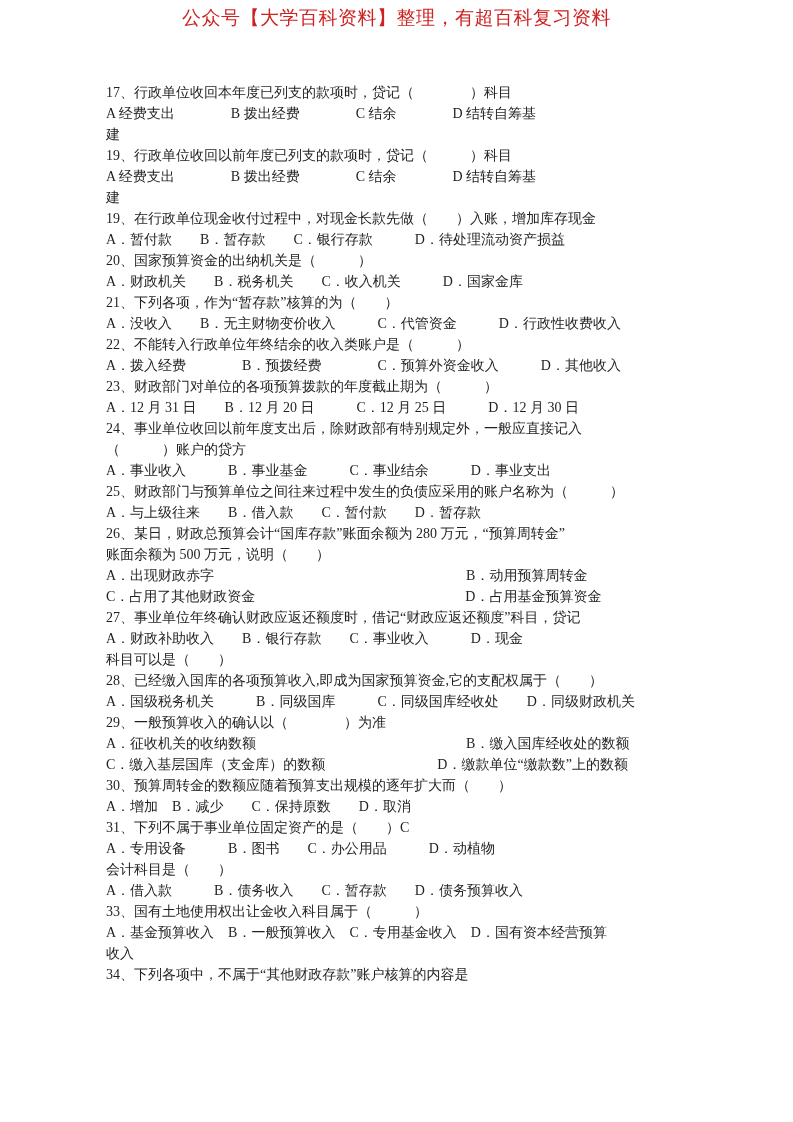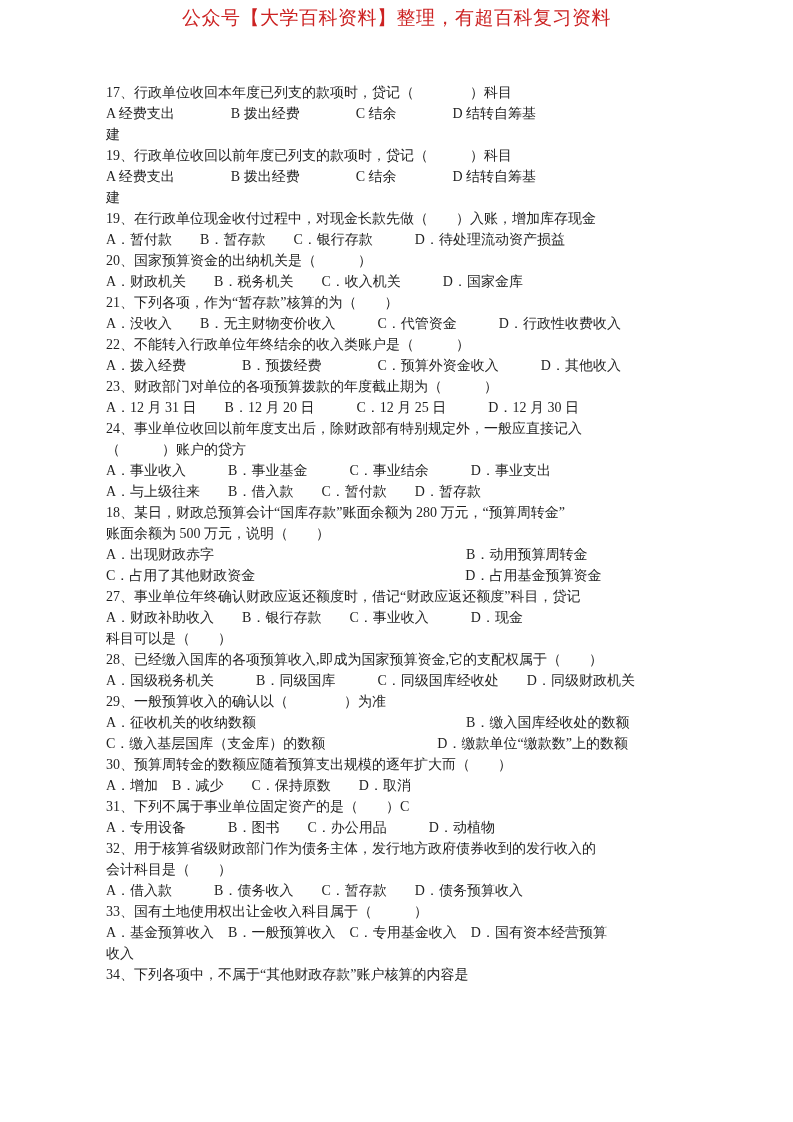--- a/index.html
+++ b/index.html
@@ -60,38 +60,38 @@
     <div class="line">A．财政机关　　B．税务机关　　C．收入机关　　　D．国家金库</div>
     <div class="line">21、下列各项，作为“暂存款”核算的为（　　）</div>
     <div class="line">A．没收入　　B．无主财物变价收入　　　C．代管资金　　　D．行政性收费收入</div>
     <div class="line">22、不能转入行政单位年终结余的收入类账户是（　　　）</div>
     <div class="line">A．拨入经费　　　　B．预拨经费　　　　C．预算外资金收入　　　D．其他收入</div>
     <div class="line">23、财政部门对单位的各项预算拨款的年度截止期为（　　　）</div>
     <div class="line">A．12 月 31 日　　B．12 月 20 日　　　C．12 月 25 日　　　D．12 月 30 日</div>
     <div class="line">24、事业单位收回以前年度支出后，除财政部有特别规定外，一般应直接记入</div>
     <div class="line">（　　　）账户的贷方</div>
     <div class="line">A．事业收入　　　B．事业基金　　　C．事业结余　　　D．事业支出</div>
+    <div class="line">25、财政部门与预算单位之间往来过程中发生的负债应采用的账户名称为（　　　）</div>
     <div class="line">A．与上级往来　　B．借入款　　C．暂付款　　D．暂存款</div>
-    <div class="line">18、某日，财政总预算会计“国库存款”账面余额为 280 万元，“预算周转金”</div>
+    <div class="line">26、某日，财政总预算会计“国库存款”账面余额为 280 万元，“预算周转金”</div>
     <div class="line">账面余额为 500 万元，说明（　　）</div>
     <div class="line">A．出现财政赤字　　　　　　　　　　　　　　　　　　B．动用预算周转金</div>
     <div class="line">C．占用了其他财政资金　　　　　　　　　　　　　　　D．占用基金预算资金</div>
     <div class="line">27、事业单位年终确认财政应返还额度时，借记“财政应返还额度”科目，贷记</div>
     <div class="line">A．财政补助收入　　B．银行存款　　C．事业收入　　　D．现金</div>
     <div class="line">科目可以是（　　）</div>
     <div class="line">28、已经缴入国库的各项预算收入,即成为国家预算资金,它的支配权属于（　　）</div>
     <div class="line">A．国级税务机关　　　B．同级国库　　　C．同级国库经收处　　D．同级财政机关</div>
     <div class="line">29、一般预算收入的确认以（　　　　）为准</div>
     <div class="line">A．征收机关的收纳数额　　　　　　　　　　　　　　　B．缴入国库经收处的数额</div>
     <div class="line">C．缴入基层国库（支金库）的数额　　　　　　　　D．缴款单位“缴款数”上的数额</div>
     <div class="line">30、预算周转金的数额应随着预算支出规模的逐年扩大而（　　）</div>
     <div class="line">A．增加　B．减少　　C．保持原数　　D．取消</div>
     <div class="line">31、下列不属于事业单位固定资产的是（　　）C</div>
     <div class="line">A．专用设备　　　B．图书　　C．办公用品　　　D．动植物</div>
-    <div class="line">32、用于核算省级财政部门作为债务主体，发行地方政府债券收到的发行收入的</div>
     <div class="line">会计科目是（　　）</div>
     <div class="line">A．借入款　　　B．债务收入　　C．暂存款　　D．债务预算收入</div>
     <div class="line">33、国有土地使用权出让金收入科目属于（　　　）</div>
     <div class="line">A．基金预算收入　B．一般预算收入　C．专用基金收入　D．国有资本经营预算</div>
     <div class="line">收入</div>
     <div class="line">34、下列各项中，不属于“其他财政存款”账户核算的内容是</div>
   </div>
 </div>
 
 </body></html>

